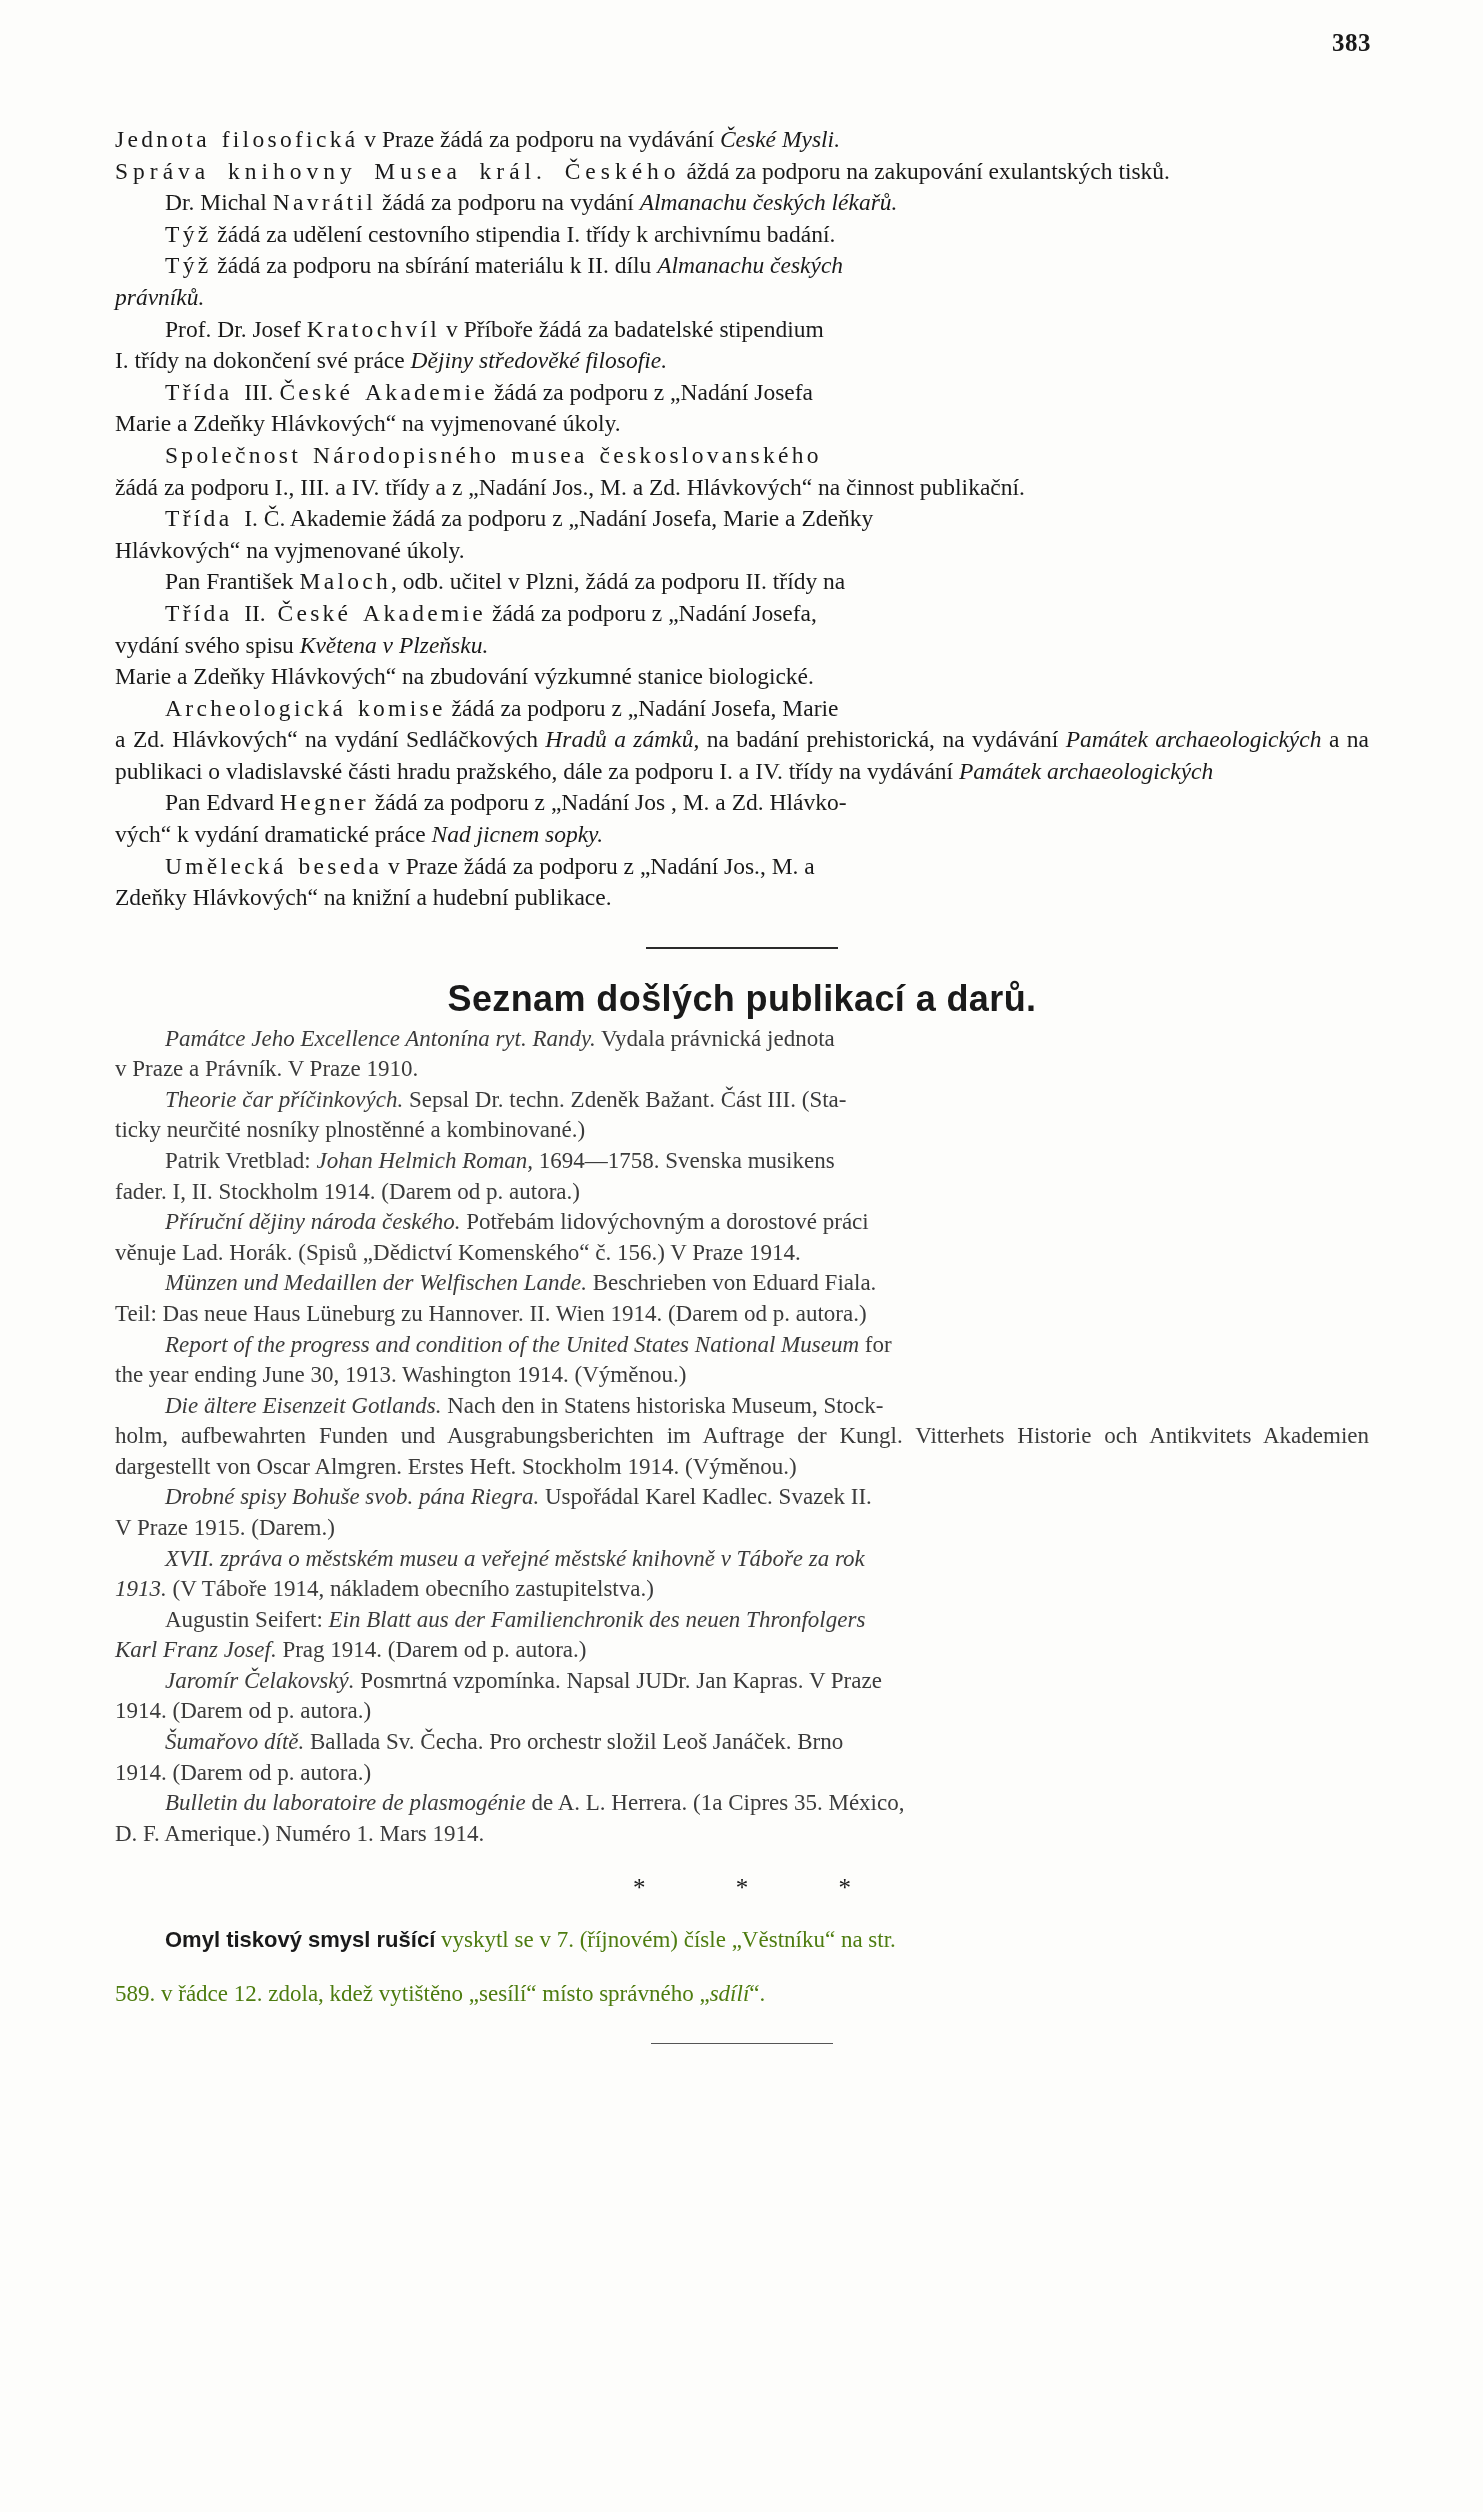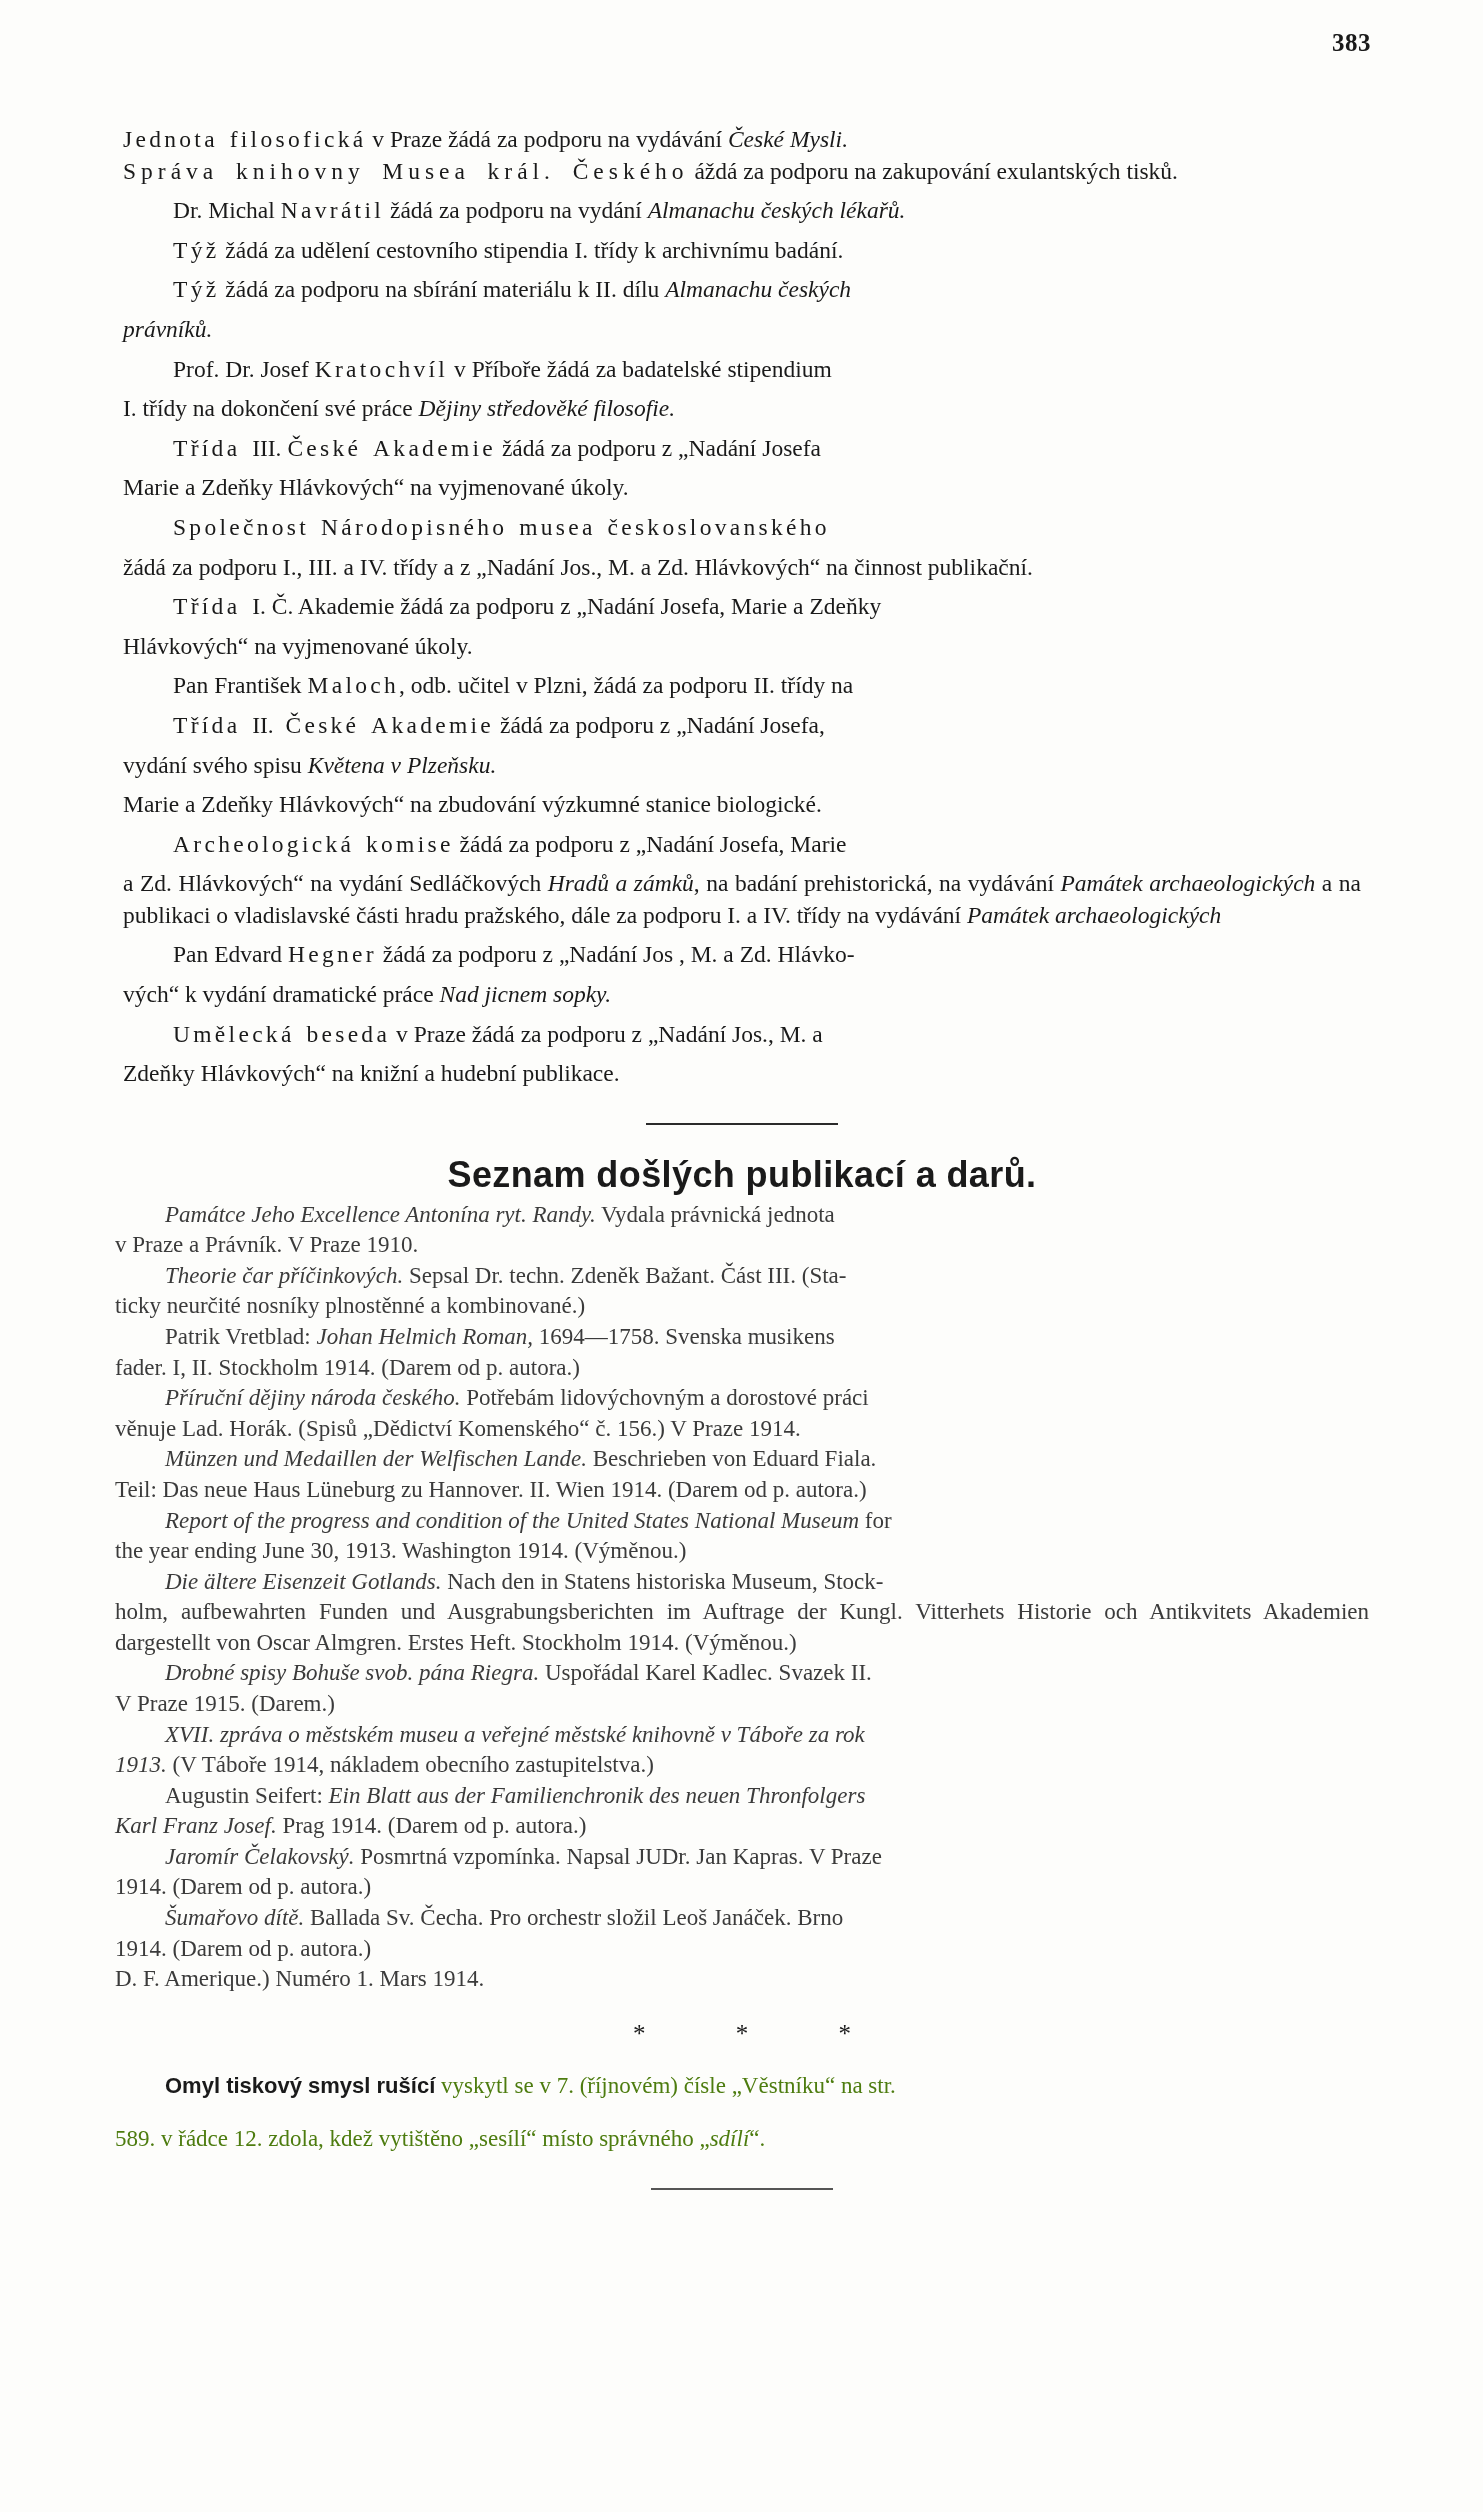--- a/index.html
+++ b/index.html
@@ -33,21 +33,21 @@
     letter-spacing: 0.5px;
   }
   .body-block {
     margin-top: 86px;
     font-size: 23.5px;
     line-height: 1.345;
     text-align: justify;
     text-justify: inter-word;
   }
   .para {
-    margin: 8px;
+    margin: 0;
     text-indent: 50px;
   }
   .para.noindent {
     text-indent: 0;
   }
   .it { font-style: italic; }
   .sp {
     letter-spacing: 3.3px;
   }
   .sp-wide {
@@ -287,20 +287,23 @@
       1914. (Darem od p. autora.)
     </p>
 
     <p class="entry">
       <span class="it">Šumařovo dítě.</span> Ballada Sv. Čecha. Pro orchestr složil Leoš Janáček. Brno
     </p>
     <p class="entry hang">
       1914. (Darem od p. autora.)
     </p>
 
+    <p class="entry">
+      <span class="it">Bulletin du laboratoire de plasmogénie</span> de A. L. Herrera. (1a Cipres 35. México,
+    </p>
     <p class="entry hang">
       D. F. Amerique.) Numéro 1. Mars 1914.
     </p>
 
   </div>
 
   <div class="stars">*  *  *</div>
 
   <div class="errata">
     <p class="indent">

